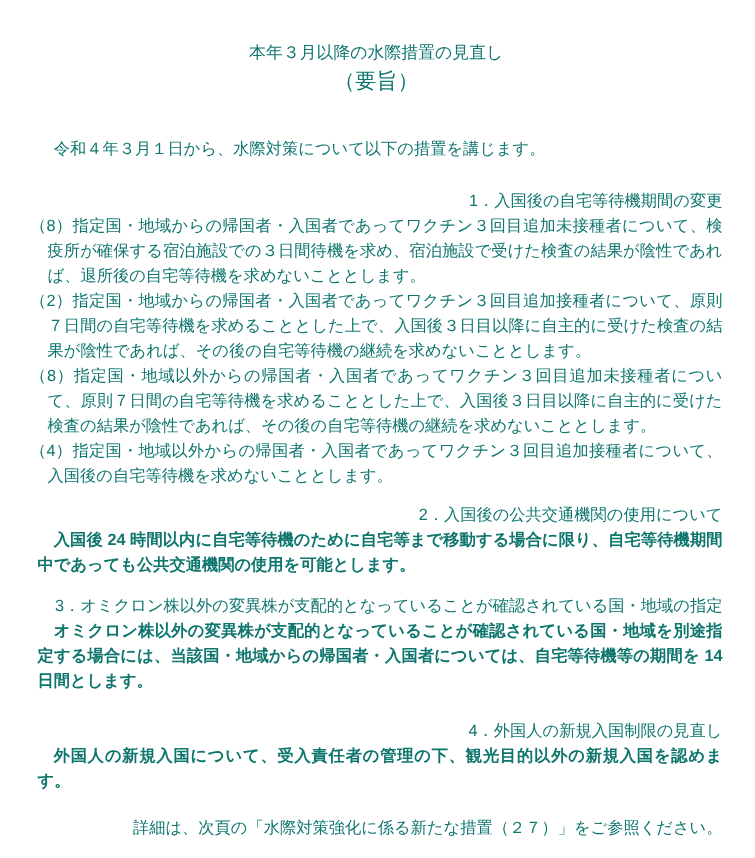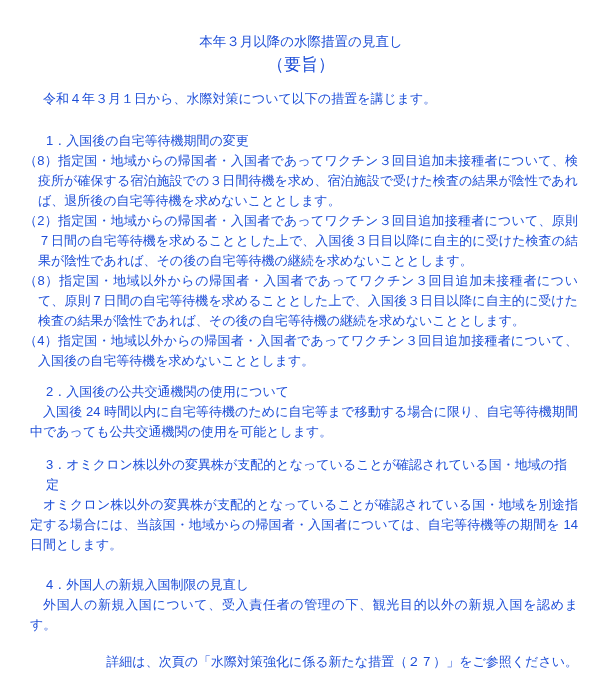--- a/index.html
+++ b/index.html
@@ -4,58 +4,59 @@
 <style>
   html, body { margin: 0; padding: 0; background: #ffffff; }
   .page {
     position: relative;
     width: 604px;
     height: 686px;
     box-sizing: border-box;
     background: #ffffff;
     padding: 30px 26px 0 24px;
     font-family: "Liberation Sans", "DejaVu Sans", sans-serif;
-    color: #1d4ed8;
+    color: #0f766e;
     font-size: 13px;
     line-height: 20px;
     overflow: hidden;
   }
   .doc-title {
     text-align: center;
     font-size: 13.5px;
     line-height: 23px;
   }
   .doc-subtitle {
     text-align: center;
     font-size: 17px;
     line-height: 23px;
   }
   .intro {
-    margin: 13px 0 0 6px;
+    margin: 33px 0 0 6px;
     text-indent: 1em;
     text-align: justify;
   }
   .section { margin-top: 12px; }
   .section.first { margin-top: 22px; }
   .section.s2 { margin-top: 11px; }
   .section.s3 { margin-top: 13px; }
   .section.s4 { margin-top: 20px; }
   .sec-heading {
-    margin-left: 22px;
-    text-align: left;
+    margin-left: 5px;
+    text-align: right;
   }
   .item {
     padding-left: 14px;
     text-indent: -14px;
     text-align: justify;
   }
   .sec-body {
     margin-left: 6px;
     text-indent: 1em;
     text-align: justify;
+    font-weight: bold;
   }
   .footer-note {
     margin: 17px 0 0 9px;
     text-align: right;
   }
 </style>
 </head>
 <body>
 
 <div class="page">

